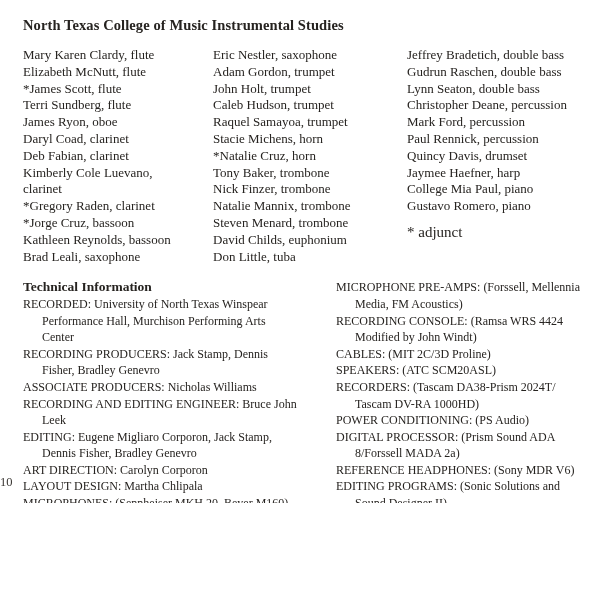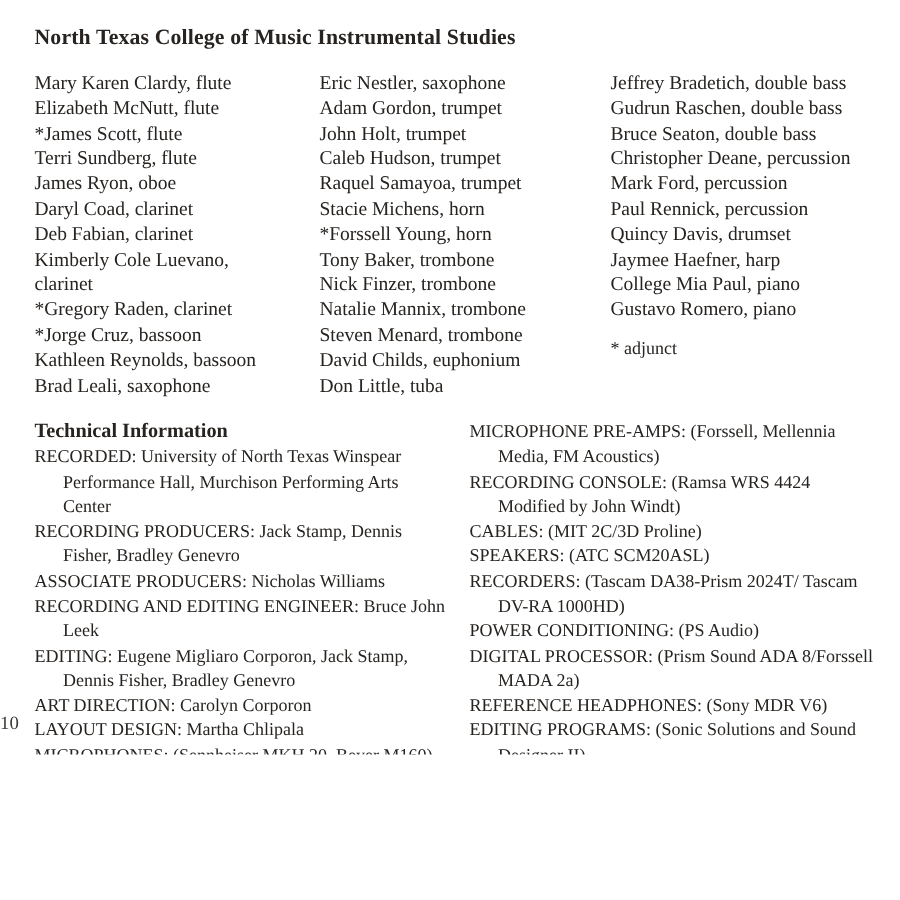--- a/index.html
+++ b/index.html
@@ -32,27 +32,28 @@
     margin-bottom: 14px;
   }
   .pcol1 { padding-right: 20px; }
   .pcol2 { padding-right: 20px; }
   .pcol3 { padding-right: 2px; }
   .person {
     font-size: 13px;
     line-height: 16.8px;
   }
   .footnote {
-    font-size: 12px;
+    font-size: 15px;
     line-height: 16.8px;
     margin-top: 9px;
   }
   .tech {
     display: grid;
     grid-template-columns: 290px 1fr;
+    gap: 23px;
   }
   .tcol-left { padding-right: 14px; }
   .tcol-right { padding-right: 2px; }
   .tech-heading {
     font-size: 13.5px;
     font-weight: bold;
     margin: 0;
     line-height: 16.6px;
   }
   .tech-item {
@@ -111,42 +112,42 @@
         <div class="person">Adam Gordon, trumpet</div>
 
         <div class="person">John Holt, trumpet</div>
 
         <div class="person">Caleb Hudson, trumpet</div>
 
         <div class="person">Raquel Samayoa, trumpet</div>
 
         <div class="person">Stacie Michens, horn</div>
 
-        <div class="person">*Forssell Young, horn</div>
+        <div class="person">*Natalie Cruz, horn</div>
 
         <div class="person">Tony Baker, trombone</div>
 
         <div class="person">Nick Finzer, trombone</div>
 
         <div class="person">Natalie Mannix, trombone</div>
 
         <div class="person">Steven Menard, trombone</div>
 
         <div class="person">David Childs, euphonium</div>
 
         <div class="person">Don Little, tuba</div>
       </div>
     <div class="pcol pcol3">
       <div>
 
           <div class="person">Jeffrey Bradetich, double bass</div>
 
           <div class="person">Gudrun Raschen, double bass</div>
 
-          <div class="person">Bruce Seaton, double bass</div>
+          <div class="person">Lynn Seaton, double bass</div>
 
           <div class="person">Christopher Deane, percussion</div>
 
           <div class="person">Mark Ford, percussion</div>
 
           <div class="person">Paul Rennick, percussion</div>
 
           <div class="person">Quincy Davis, drumset</div>
 
           <div class="person">Jaymee Haefner, harp</div>

